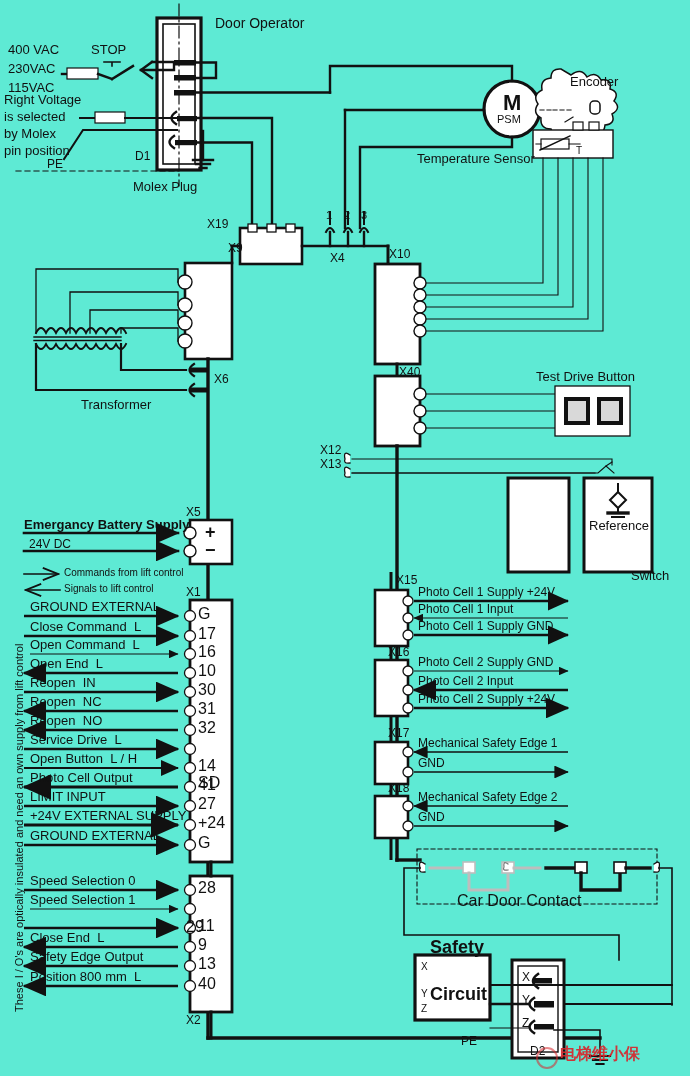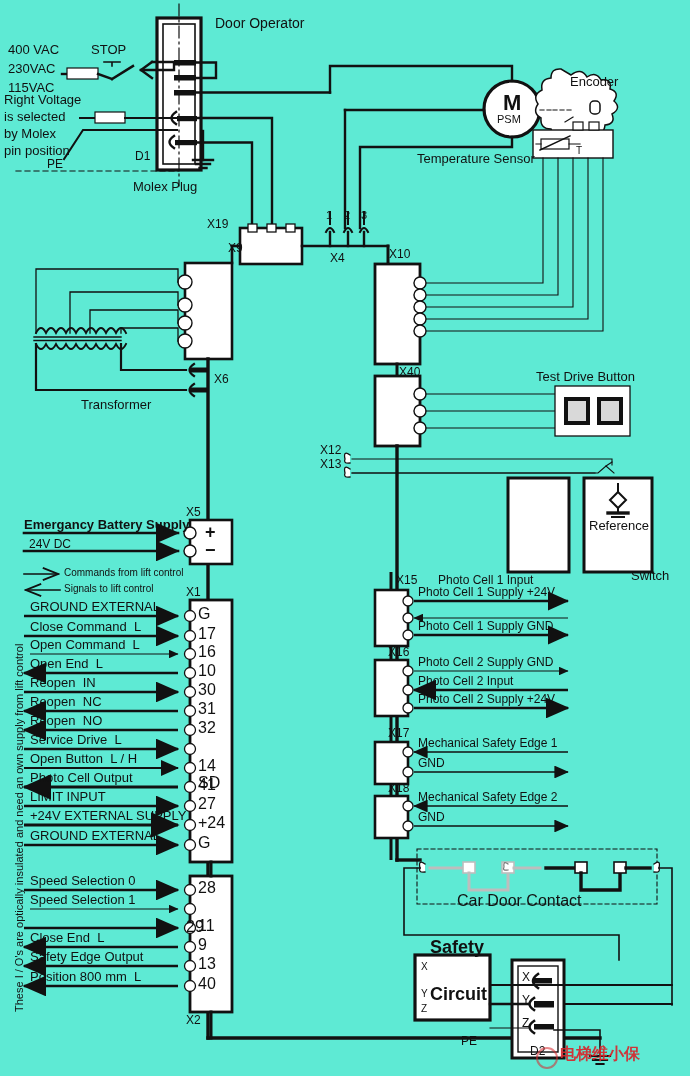--- a/index.html
+++ b/index.html
@@ -449,21 +449,21 @@
       <div class="lbl t16" style="left: 198px; top: 880px;">28</div>
       <div class="lbl t16" style="left: 186px; top: 899px; margin-top: 20px;">29</div>
       <div class="lbl t16" style="left: 198px; top: 918px;">11</div>
       <div class="lbl t16" style="left: 198px; top: 937px;">9</div>
       <div class="lbl t16" style="left: 198px; top: 956px;">13</div>
       <div class="lbl t16" style="left: 198px; top: 976px;">40</div>
     </div>
 
 <div id="right-signals">
       <div class="lbl t12" style="left: 418px; top: 586px;">Photo Cell 1 Supply +24V</div>
-      <div class="lbl t12" style="left: 418px; top: 574px; margin-left: 20px;">Photo Cell 1 Input</div>
+      <div class="lbl t12" style="left: 418px; top: 603px;">Photo Cell 1 Input</div>
       <div class="lbl t12" style="left: 418px; top: 620px;">Photo Cell 1 Supply GND</div>
       <div class="lbl t12" style="left: 418px; top: 656px;">Photo Cell 2 Supply GND</div>
       <div class="lbl t12" style="left: 418px; top: 675px;">Photo Cell 2 Input</div>
       <div class="lbl t12" style="left: 418px; top: 693px;">Photo Cell 2 Supply +24V</div>
       <div class="lbl t12" style="left: 418px; top: 737px;">Mechanical Safety Edge 1</div>
       <div class="lbl t12" style="left: 418px; top: 757px;">GND</div>
       <div class="lbl t12" style="left: 418px; top: 791px;">Mechanical Safety Edge 2</div>
       <div class="lbl t12" style="left: 418px; top: 811px;">GND</div>
     </div>
 

